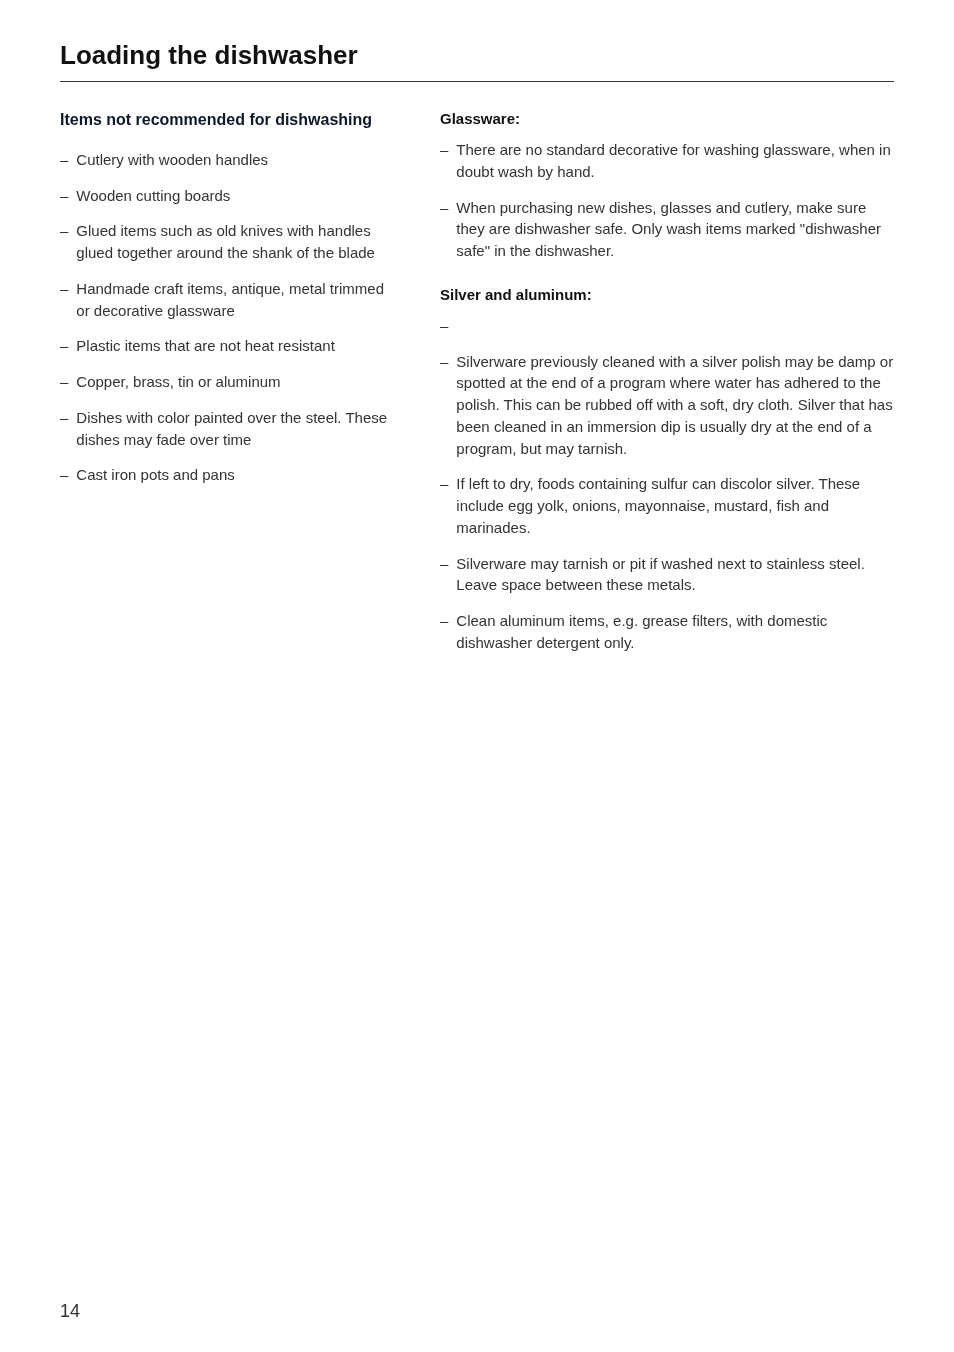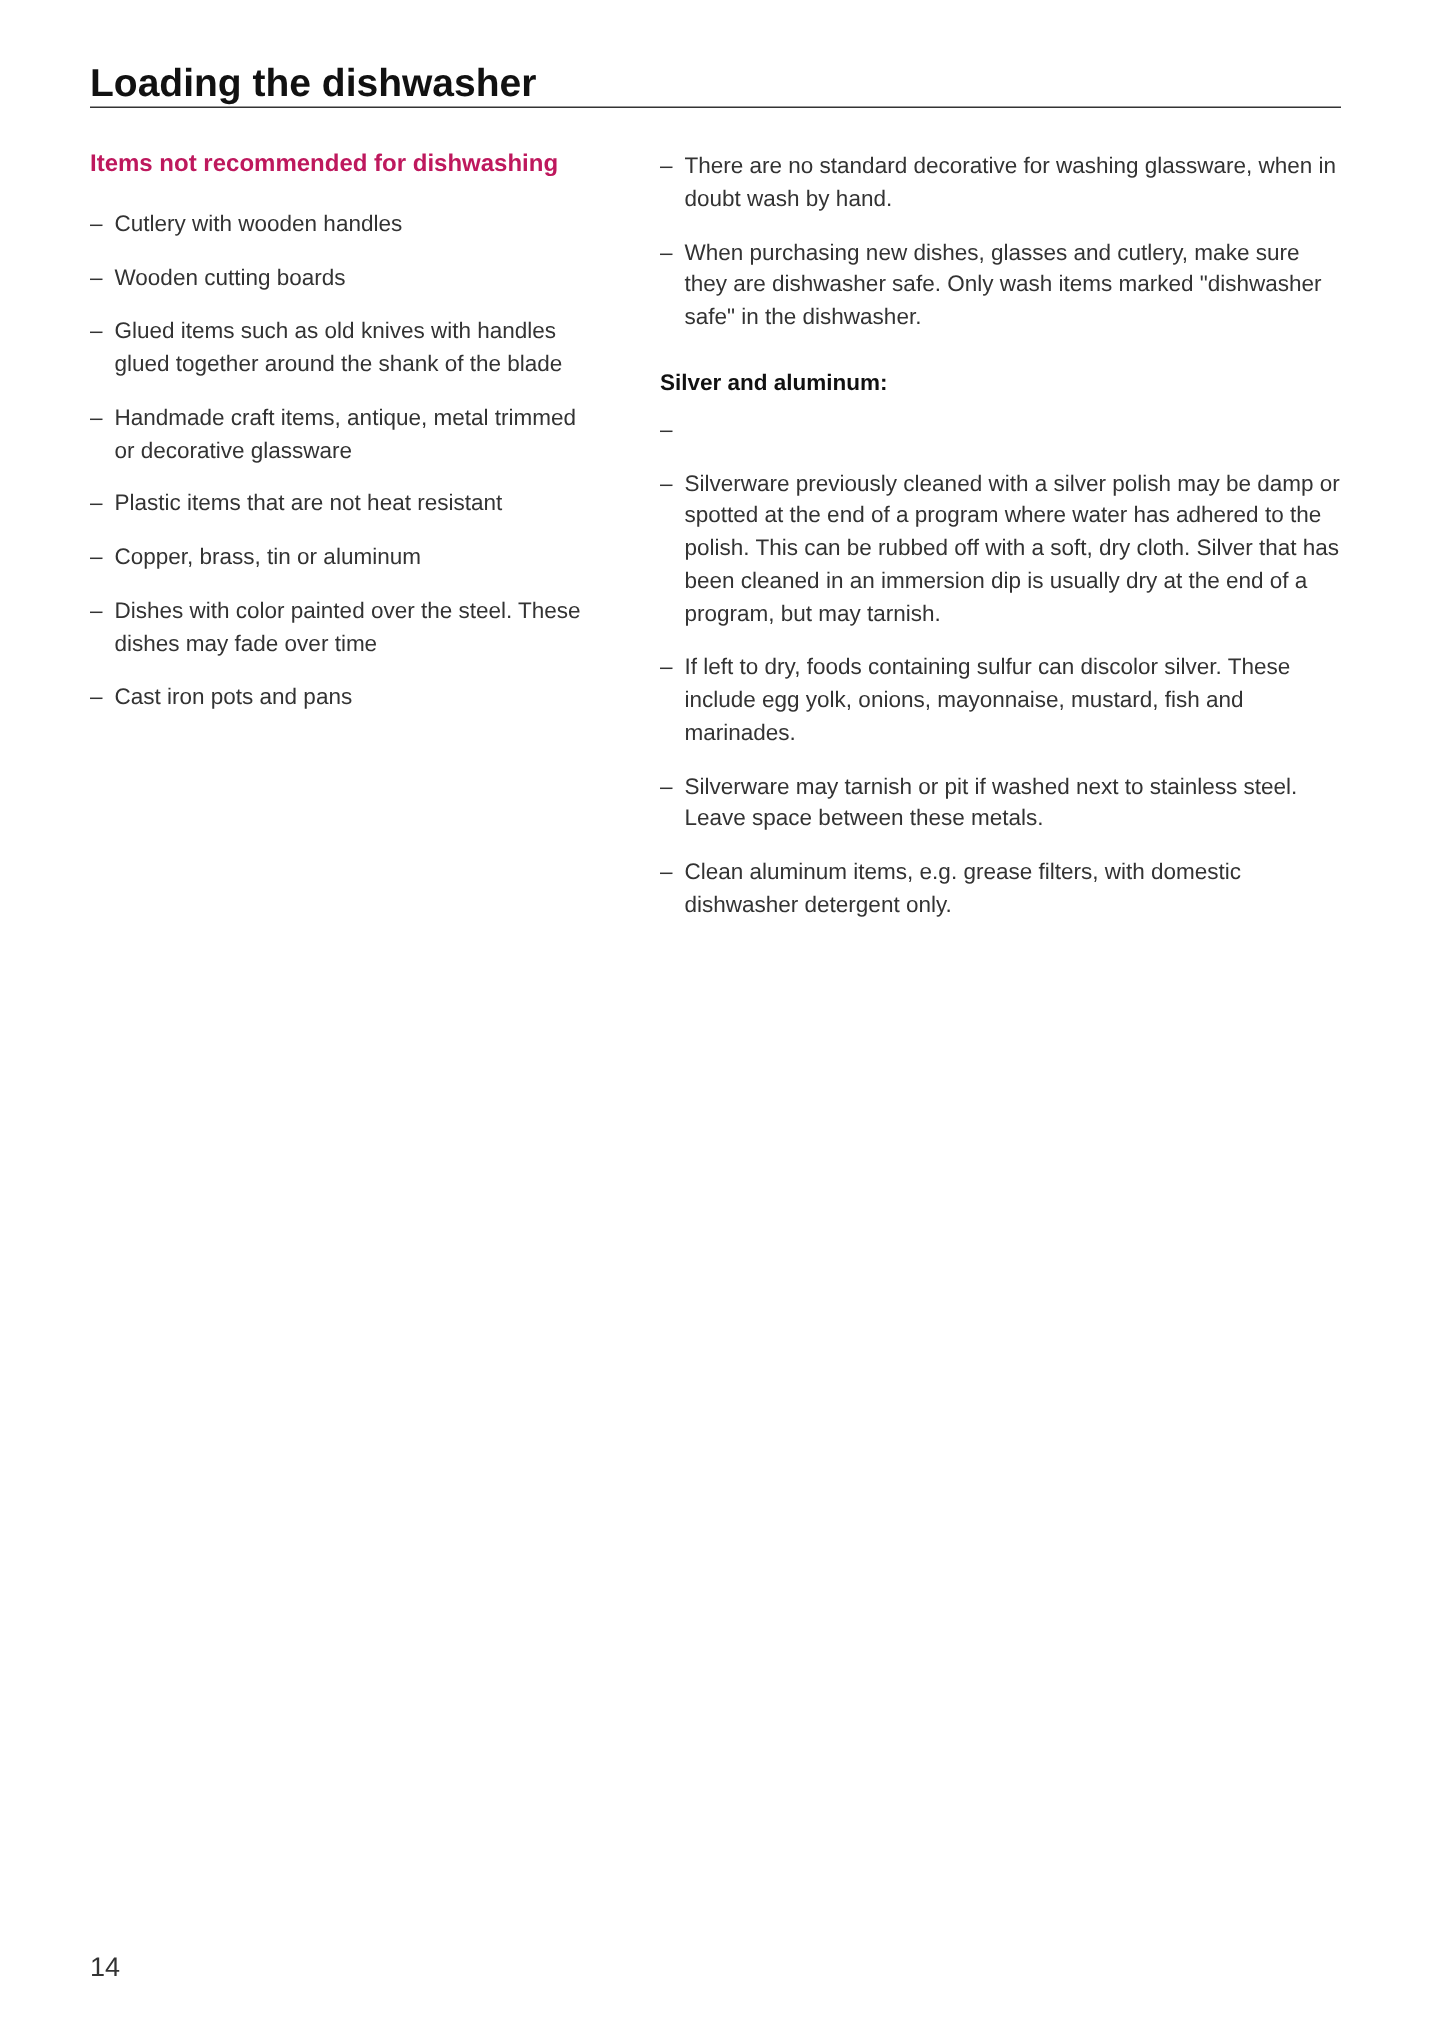--- a/index.html
+++ b/index.html
@@ -15,20 +15,21 @@
       font-family: Arial, Helvetica, sans-serif;
       font-size: 15px;
       color: #222222;
       padding: 40px 60px 60px 60px;
     }
 
     .page-title {
       font-size: 26px;
       font-weight: bold;
       color: #111111;
+      padding-bottom: 10px;
       border-bottom: 1.5px solid #333333;
       margin-bottom: 28px;
     }
 
     .content-area {
       display: flex;
       gap: 40px;
     }
 
     .left-column {
@@ -36,21 +37,21 @@
       max-width: 340px;
     }
 
     .right-column {
       flex: 1;
     }
 
     .section-heading {
       font-size: 16px;
       font-weight: bold;
-      color: #be185d;
+      color: #0f172a;
       margin-bottom: 18px;
       line-height: 1.3;
     }
 
     .sub-heading {
       font-size: 15px;
       font-weight: bold;
       color: #111111;
       margin-bottom: 12px;
       margin-top: 24px;
@@ -137,20 +138,21 @@
         <li>
           <span class="dash">–</span>
           <span>Cast iron pots and pans</span>
         </li>
       </ul>
 
   </div>
 
   <div class="right-column">
 
+    <h3 class="sub-heading">Glassware:</h3>
     <ul class="bullet-list">
     <li>
           <span class="dash">–</span>
           <span>There are no standard decorative for washing glassware, when in doubt wash by hand.</span>
         </li>
         <li>
           <span class="dash">–</span>
           <span>When purchasing new dishes, glasses and cutlery, make sure they are dishwasher safe. Only wash items marked "dishwasher safe" in the dishwasher.</span>
         </li>
       </ul>

